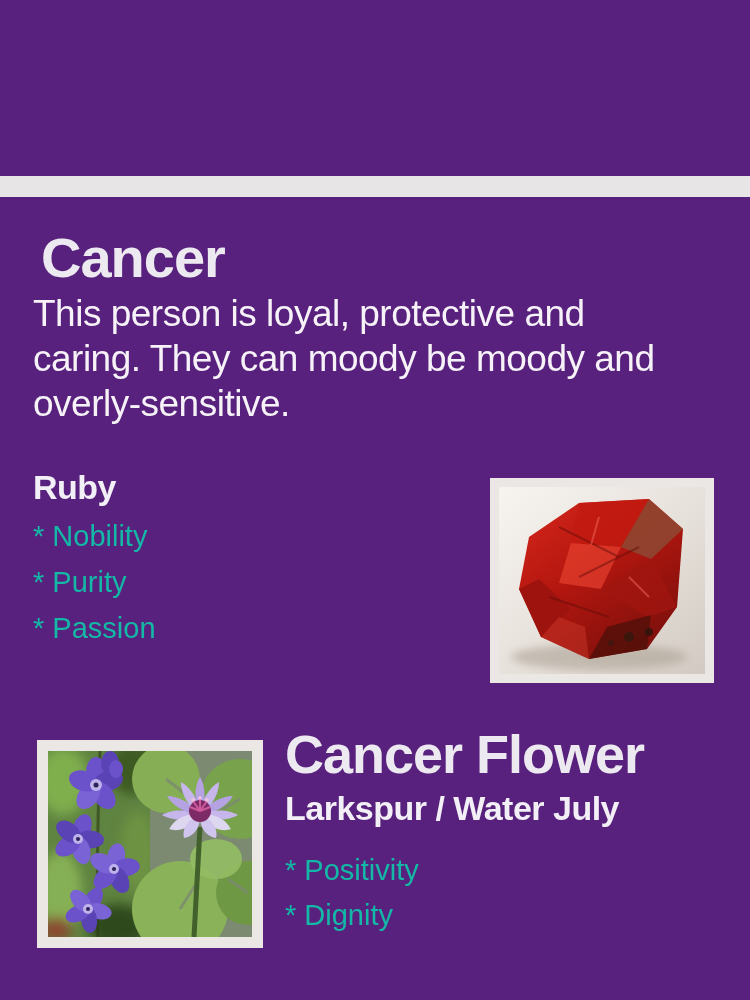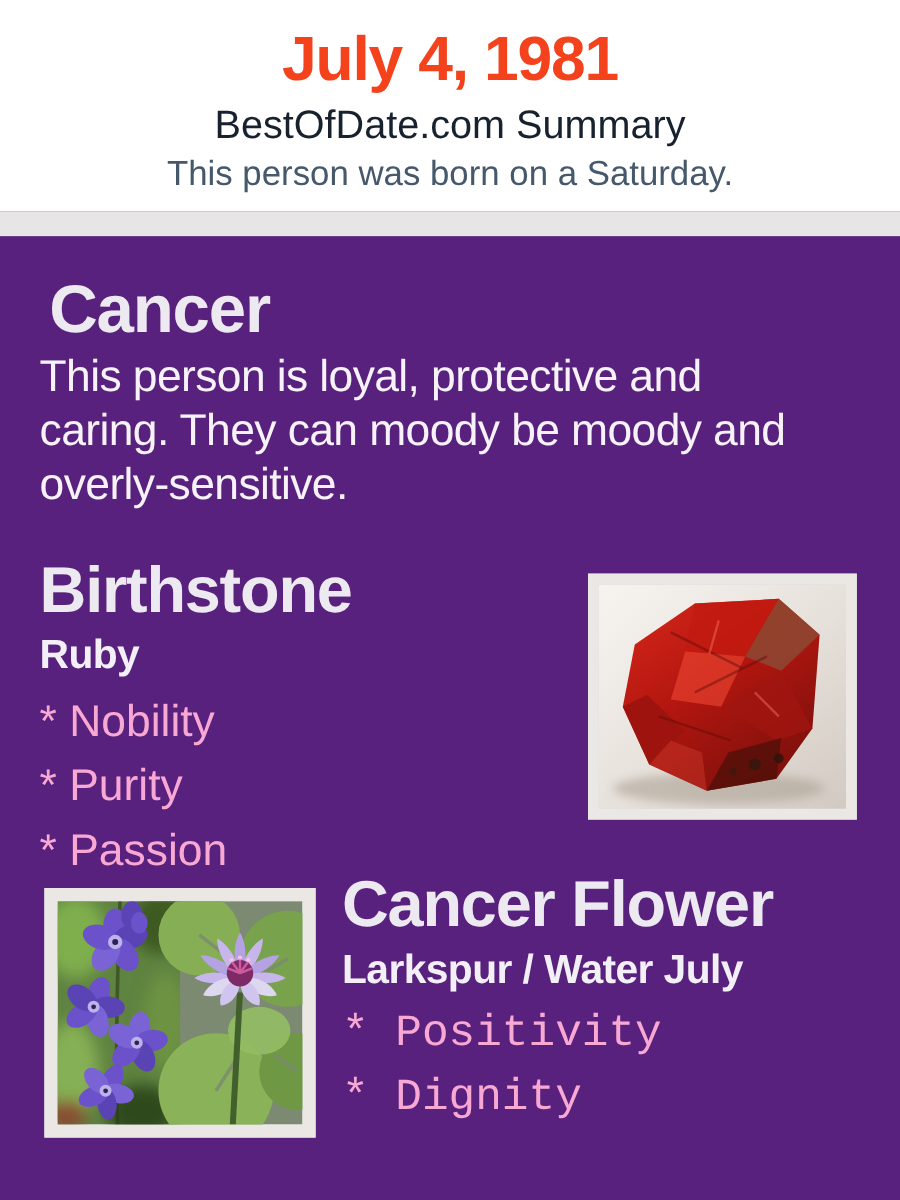--- a/index.html
+++ b/index.html
@@ -78,59 +78,53 @@
   .block-name {
     margin: 6px 0 0;
     font-size: 34px; font-weight: 700;
     letter-spacing: -0.5px;
     color: #f3eff6;
     line-height: 1.1;
   }
   .traits {
     list-style: none;
     margin: 16px 0 0; padding: 0;
-    font-size: 37px; font-weight: 400;
-    color: #f9a8d4;
+    font-size: 29px; font-weight: 400;
+    color: #14b8a6;
   }
   .traits li { margin-bottom: 17px; line-height: 1.0; }
 
   .photo-frame {
     position: absolute;
     border: 9px solid #eae7e5;
     background: #ddd;
     line-height: 0;
   }
   .ruby-frame   { left: 490px; top: 281px; width: 206px; height: 187px; }
   .flower-frame { left: 37px;  top: 543px; width: 204px; height: 186px; border-width: 11px; }
   .photo-frame svg { display: block; width: 100%; height: 100%; }
 
   .flower-block { position: absolute; left: 285px; top: 528px; }
-  .flower-block .traits { margin-top: 16px; font-family: Liberation Mono, monospace; }
+  .flower-block .traits { margin-top: 28px; }
   .flower-block .traits li { margin-bottom: 16px; }
 </style>
 </head>
 <body>
 
 <div class="card">
 
-  <div class="header">
-    <h1 class="date-title">July 4, 1981</h1>
-    <div class="site-line">BestOfDate.com Summary</div>
-    <div class="weekday-line">This person was born on a Saturday.</div>
-  </div>
 
   <div class="divider-strip"></div>
 
   <div class="main">
 
     <h2 class="sign-heading">Cancer</h2>
     <p class="sign-desc">This person is loyal, protective and caring. They can moody be moody and overly-sensitive.</p>
 
     <div class="birthstone-block">
-      <h2 class="block-heading">Birthstone</h2>
       <div class="block-name">Ruby</div>
       <ul class="traits">
         <li>* Nobility</li>
         <li>* Purity</li>
         <li>* Passion</li>
       </ul>
     </div>
 
     <div class="photo-frame ruby-frame">
       <svg viewBox="0 0 206 187" preserveAspectRatio="none">

